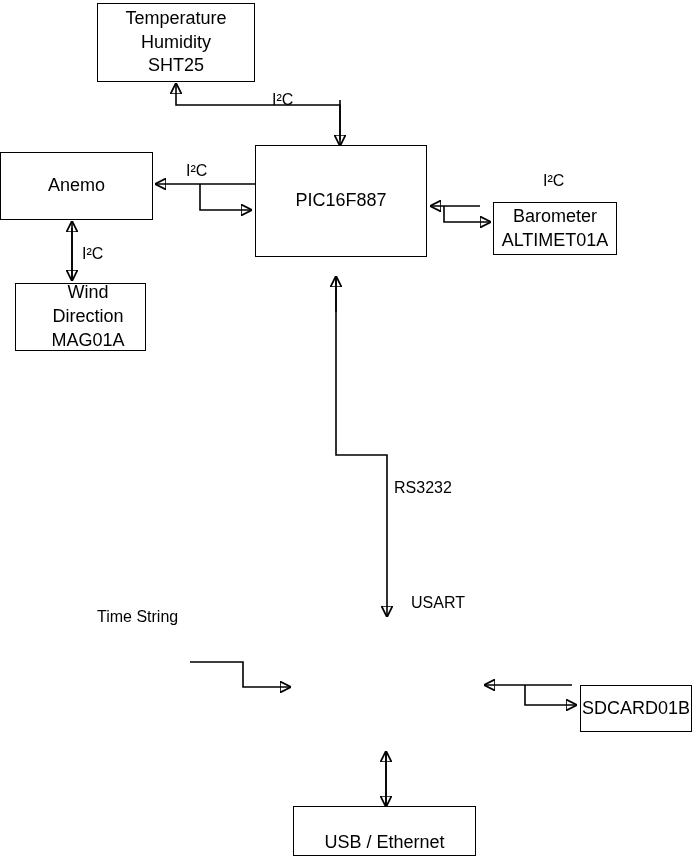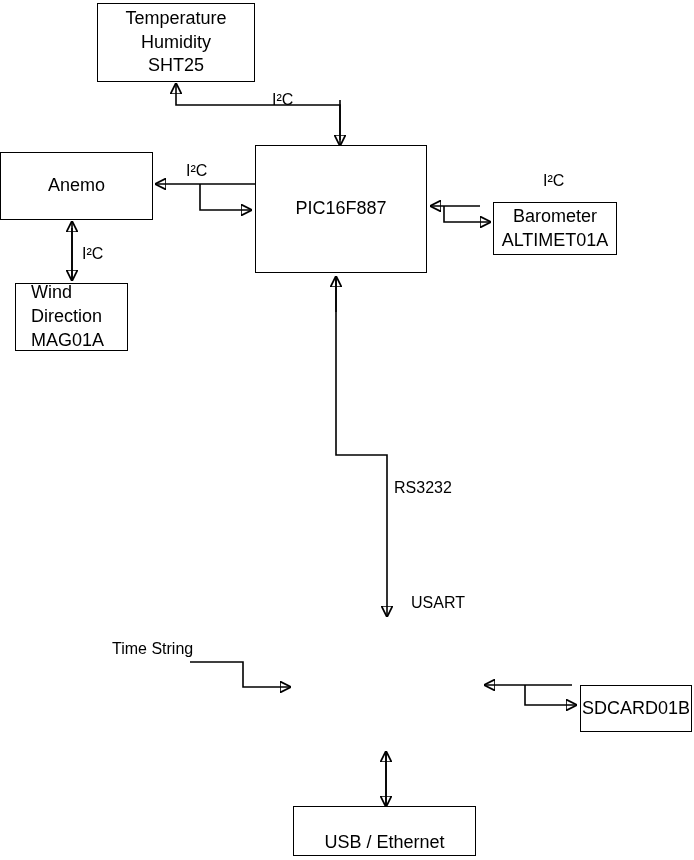--- a/index.html
+++ b/index.html
@@ -98,30 +98,30 @@
   <div class="node" style="left:97px; top:3px; width:158px; height:79px;">
     <span class="line">Temperature</span>
     <span class="line">Humidity</span>
     <span class="line">SHT25</span>
   </div>
 
   <div class="node" style="left:0px; top:152px; width:153px; height:68px;">
     <span class="line">Anemo</span>
   </div>
 
-  <div class="node" style="left:255px; top:145px; width:172px; height:128px;">
+  <div class="node" style="left:255px; top:145px; width:172px; height:112px;">
     <span class="line">PIC16F887</span>
   </div>
 
   <div class="node" style="left:493px; top:202px; width:124px; height:53px;">
     <span class="line">Barometer</span>
     <span class="line">ALTIMET01A</span>
   </div>
 
-  <div class="node" style="left:15px; top:283px; width:113px; height:68px; align-items:flex-start; padding-left:15px;">
+  <div class="node" style="left:15px; top:283px; width:131px; height:68px; align-items:center; padding-left:15px;">
     <span class="line">Wind</span>
     <span class="line">Direction</span>
     <span class="line">MAG01A</span>
   </div>
 
 
 
   <div class="node" style="left:580px; top:685px; width:112px; height:47px;">
     <span class="line">SDCARD01B</span>
   </div>
@@ -129,15 +129,15 @@
   <div class="node" style="left:293px; top:806px; width:183px; height:50px;justify-content:flex-end;">
     <span class="line">USB / Ethernet</span>
   </div>
 
   <div class="edge-label" style="left:272px; top:91px;">I²C</div>
   <div class="edge-label" style="left:186px; top:162px;">I²C</div>
   <div class="edge-label" style="left:543px; top:172px;">I²C</div>
   <div class="edge-label" style="left:82px; top:245px;">I²C</div>
   <div class="edge-label" style="left:394px; top:479px;">RS3232</div>
   <div class="edge-label" style="left:411px; top:594px;">USART</div>
-  <div class="edge-label" style="left:112px; top:608px;margin-top:32px;">Time String</div>
+  <div class="edge-label" style="left:97px; top:608px;">Time String</div>
 
 </div>
 
 </body></html>

